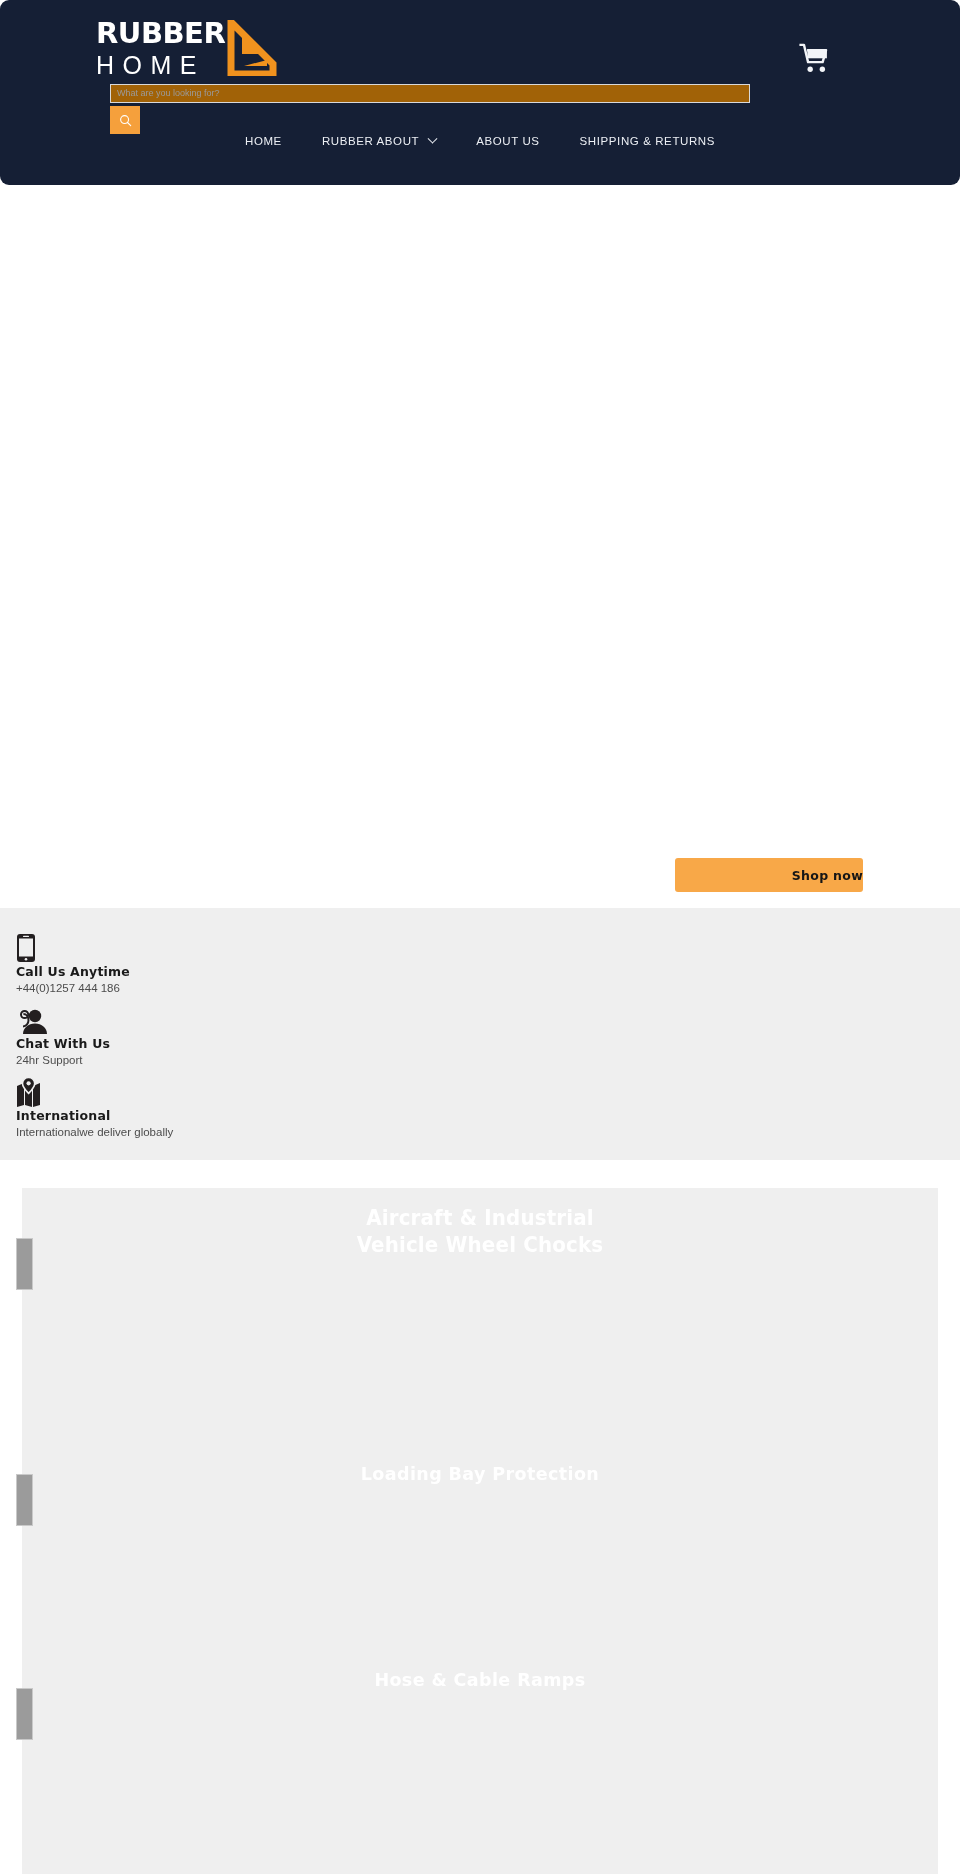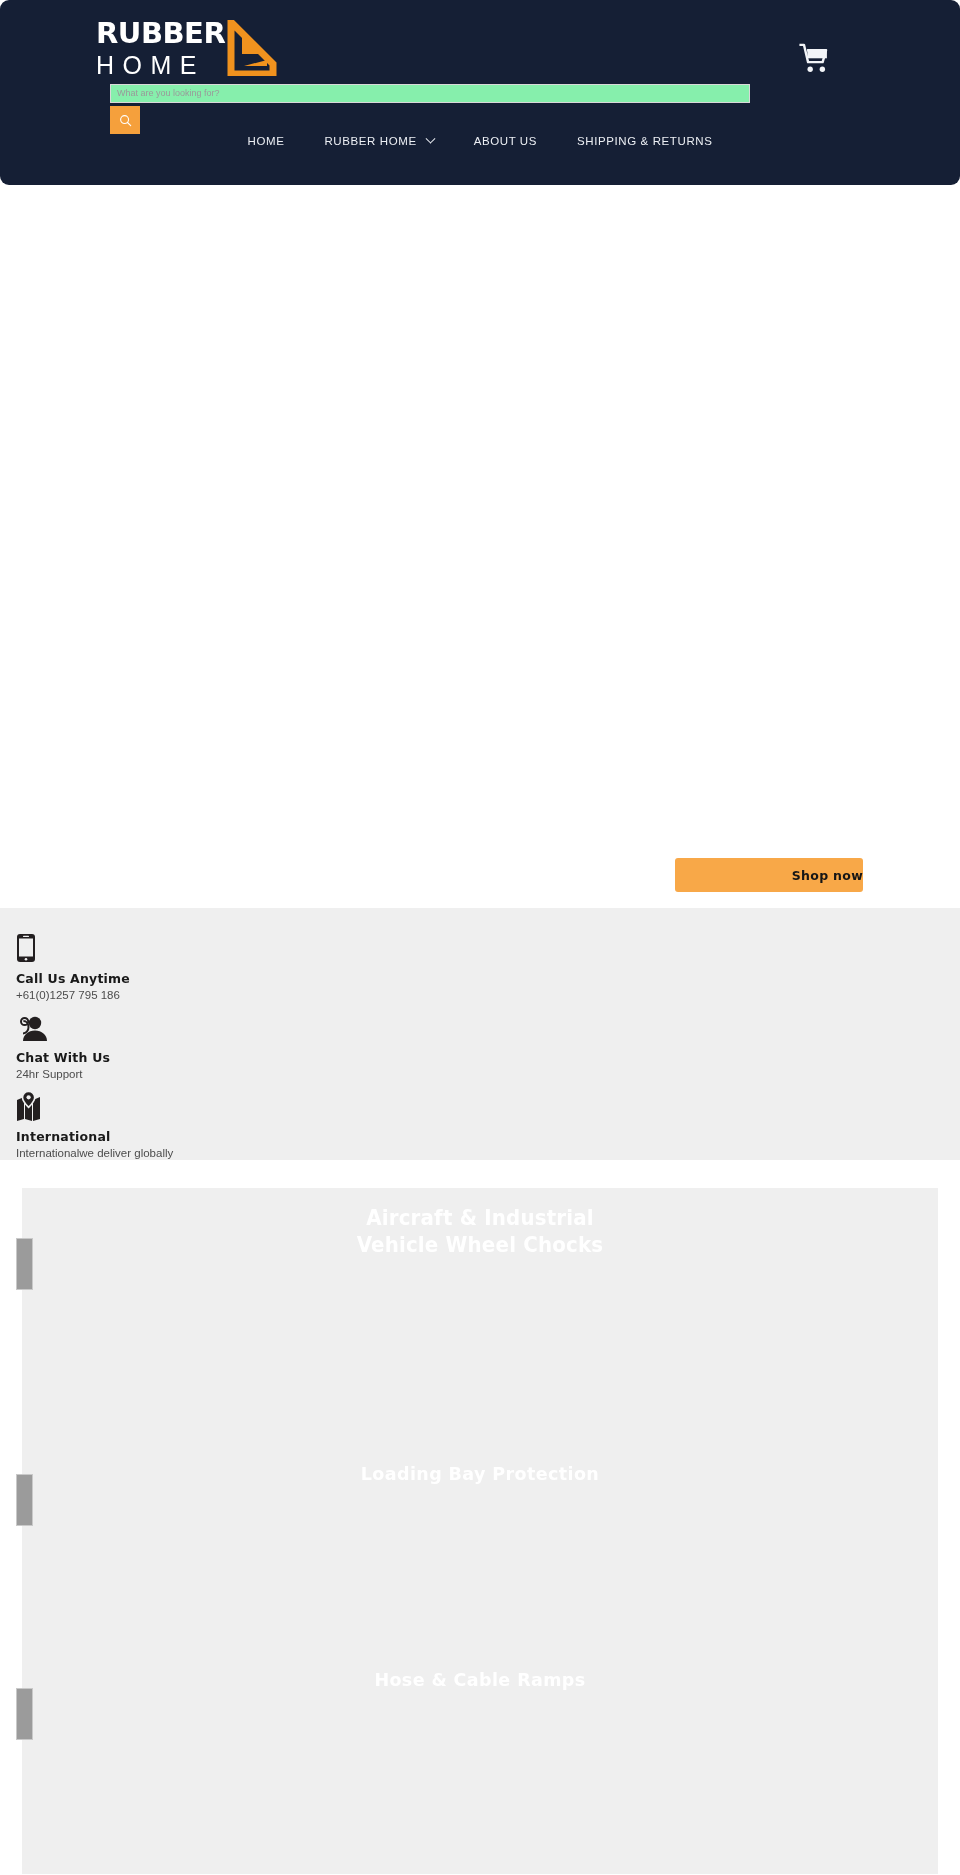--- a/index.html
+++ b/index.html
@@ -63,21 +63,21 @@
     position: absolute;
     left: 110px;
     top: 82px;
     width: 640px;
     height: 19px;
   }
   .search-input {
     width: 640px;
     height: 19px;
     border: 1px solid #d9d9d9;
-    background: #86efac;
+    background: #a16207;
     font-family: "Liberation Sans", sans-serif;
     font-size: 9px;
     color: #1d1d1d;
     padding: 0 6px;
     outline: none;
   }
   .search-input::placeholder { color: #9a9a9a; font-size: 9px; }
   .search-btn {
     position: absolute;
     left: 110px;
@@ -163,21 +163,21 @@
     margin-bottom: 8px;
   }
   .info-icon { height: 30px; display: flex; align-items: flex-end; }
   .info-title {
     font-family: "DejaVu Sans", sans-serif;
     font-weight: bold;
     font-size: 12.5px;
     color: #1a1a1a;
     letter-spacing: 0.2px;
     line-height: 17px;
-    margin-top: 7px;
+    margin-top: 0;
   }
   .info-sub {
     font-family: "Liberation Sans", sans-serif;
     font-size: 11.5px;
     color: #4c4c4c;
     line-height: 17px;
   }
 
   
   .cats {
@@ -261,21 +261,21 @@
       <circle cx="8.6" cy="8.6" r="6.1" fill="none" stroke="#ffffff" stroke-width="1.7"></circle>
       <line x1="13.1" y1="13.1" x2="18" y2="18" stroke="#ffffff" stroke-width="1.7" stroke-linecap="round"></line>
     </svg>
   </button>
 
   <nav class="nav">
     <a class="nav-item">
       <span>HOME</span>
     </a>
     <a class="nav-item">
-      <span>RUBBER HOME</span>
+      <span>RUBBER ABOUT</span>
       <i class="chev"></i>
     </a>
     <a class="nav-item">
       <span>ABOUT US</span>
     </a>
     <a class="nav-item">
       <span>SHIPPING &amp; RETURNS</span>
     </a>
   </nav>
 </header>
@@ -289,21 +289,21 @@
   <div class="info-item">
     <div class="info-icon">
       <svg width="20" height="30" viewBox="0 0 20 30">
         <rect x="1" y="1" width="18" height="28" rx="3" fill="#231f20"></rect>
         <rect x="3" y="5.5" width="14" height="18" fill="#efefef"></rect>
         <rect x="7" y="2.8" width="6" height="1.2" rx="0.6" fill="#efefef"></rect>
         <circle cx="10" cy="26.3" r="1.3" fill="#efefef"></circle>
       </svg>
     </div>
     <div class="info-title">Call Us Anytime</div>
-    <div class="info-sub">+61(0)1257 795 186</div>
+    <div class="info-sub">+44(0)1257 444 186</div>
   </div>
 
   <div class="info-item">
     <div class="info-icon">
       <svg width="32" height="26" viewBox="0 0 32 26">
         <circle cx="19" cy="7" r="6.2" fill="#231f20"></circle>
         <path d="M7 17.5 C10 17.5 12.5 14.8 12.5 11.2 C12.5 7.8 10.4 5 7.4 5" fill="none" stroke="#231f20" stroke-width="2"></path>
         <circle cx="8.6" cy="5.5" r="3.6" fill="none" stroke="#231f20" stroke-width="2"></circle>
         <path d="M7 25 C7 18.8 12.4 14.6 19 14.6 C25.6 14.6 31 18.8 31 25 Z" fill="#231f20"></path>
       </svg>

